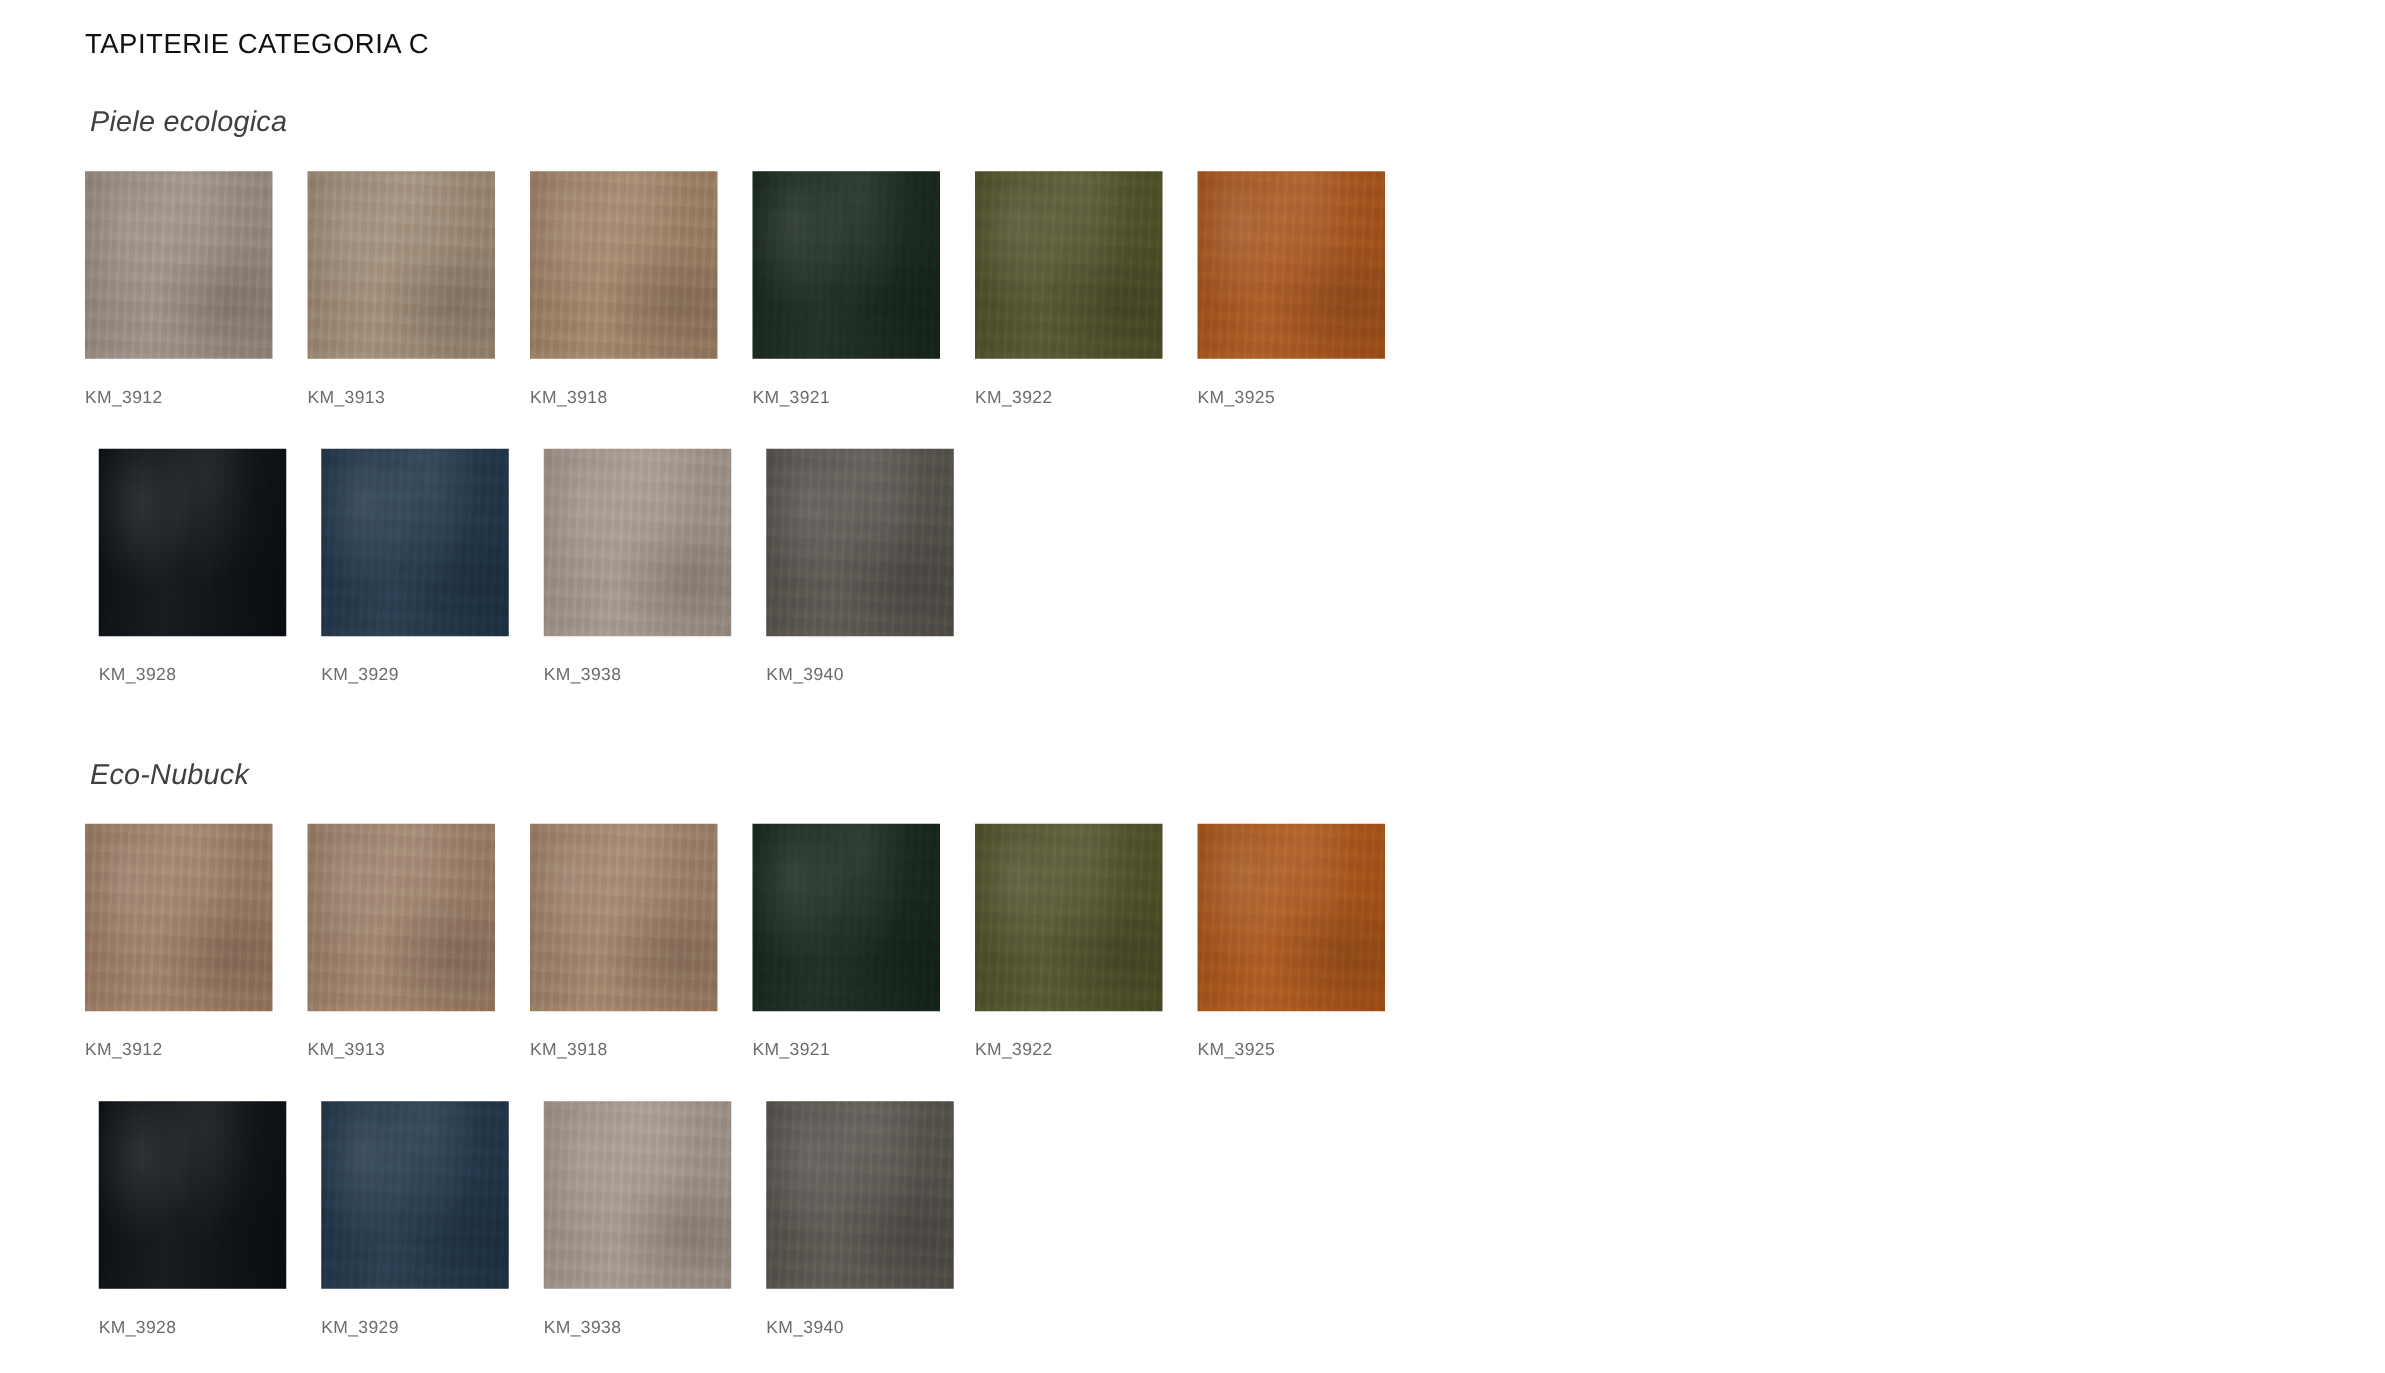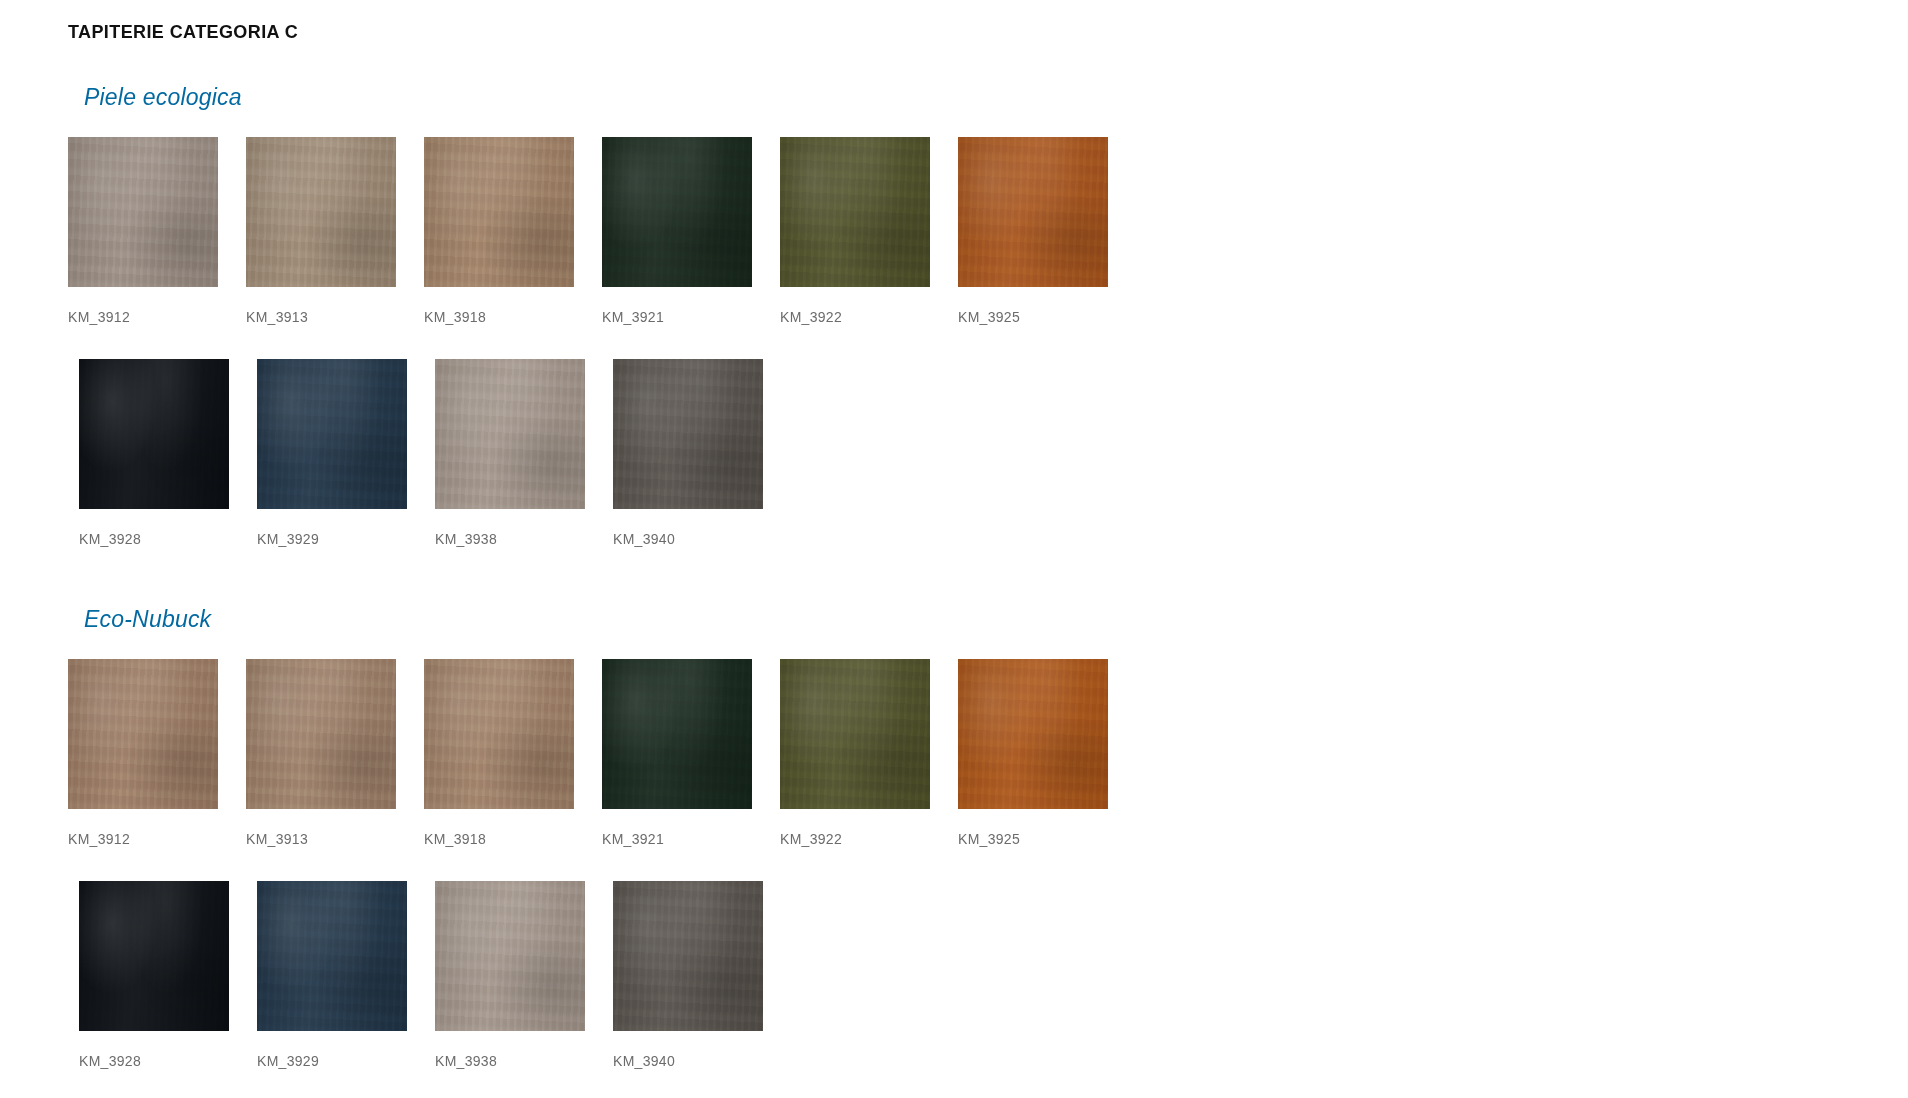--- a/index.html
+++ b/index.html
@@ -21,43 +21,43 @@
     position: relative;
     width: 1908px;
     height: 1098px;
     background: #ffffff;
   }
 
   .page-title {
     position: absolute;
     left: 68px;
     top: 22px;
-    font-size: 18px;
-    font-weight: bold;
+    font-size: 22px;
+    font-weight: normal;
     letter-spacing: 0.4px;
     color: #111111;
     white-space: nowrap;
   }
 
   .section {
     position: absolute;
     left: 0;
     width: 1908px;
   }
   .section-piele { top: 84px; }
   .section-nubuck { top: 606px; }
 
   .section-title {
     position: absolute;
-    left: 84px;
+    left: 72px;
     top: 0px;
     font-size: 23px;
     font-style: italic;
     font-weight: 500;
-    color: #0369a1;
+    color: #404040;
     white-space: nowrap;
     letter-spacing: 0.2px;
   }
 
   .swatch-row {
     position: absolute;
     left: 68px;
     width: 1820px;
     height: 200px;
   }

